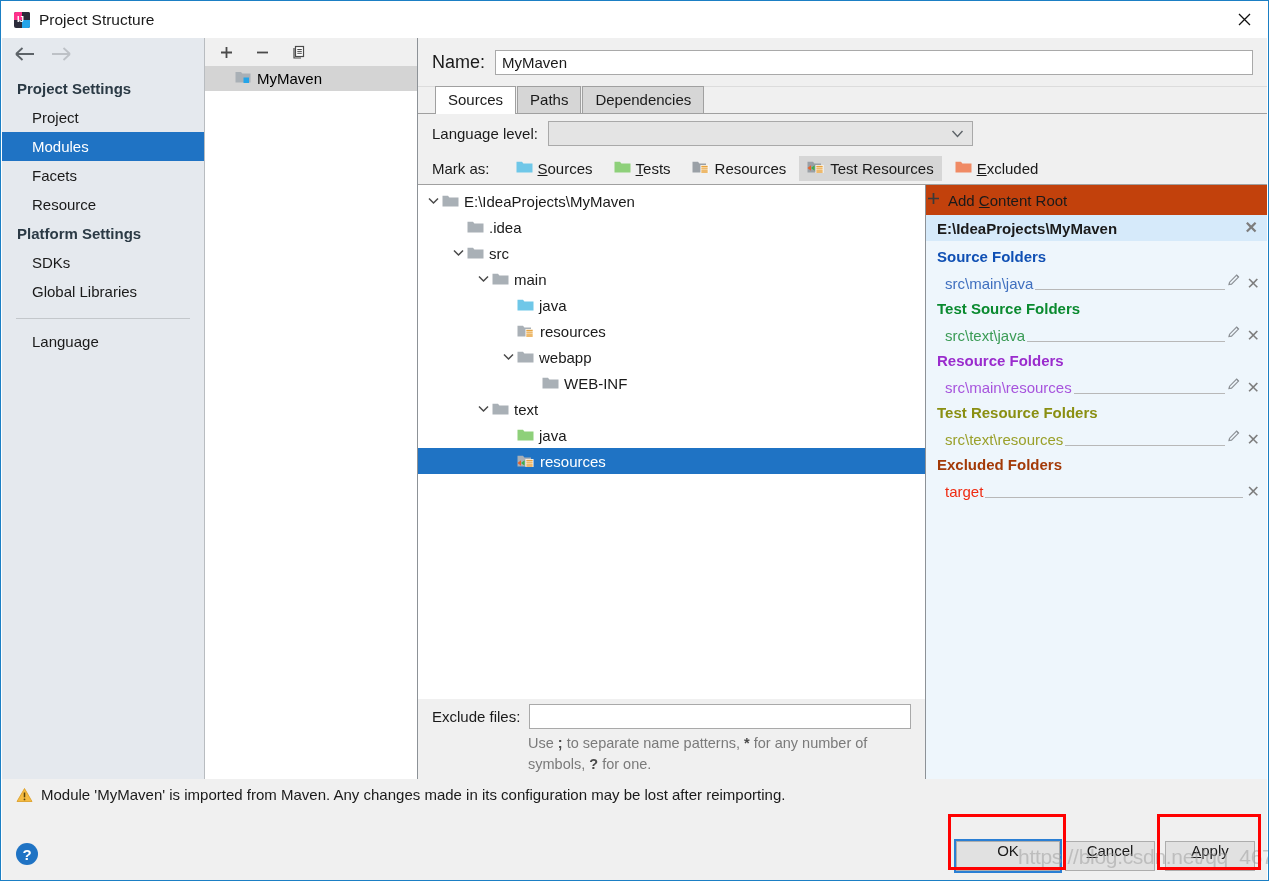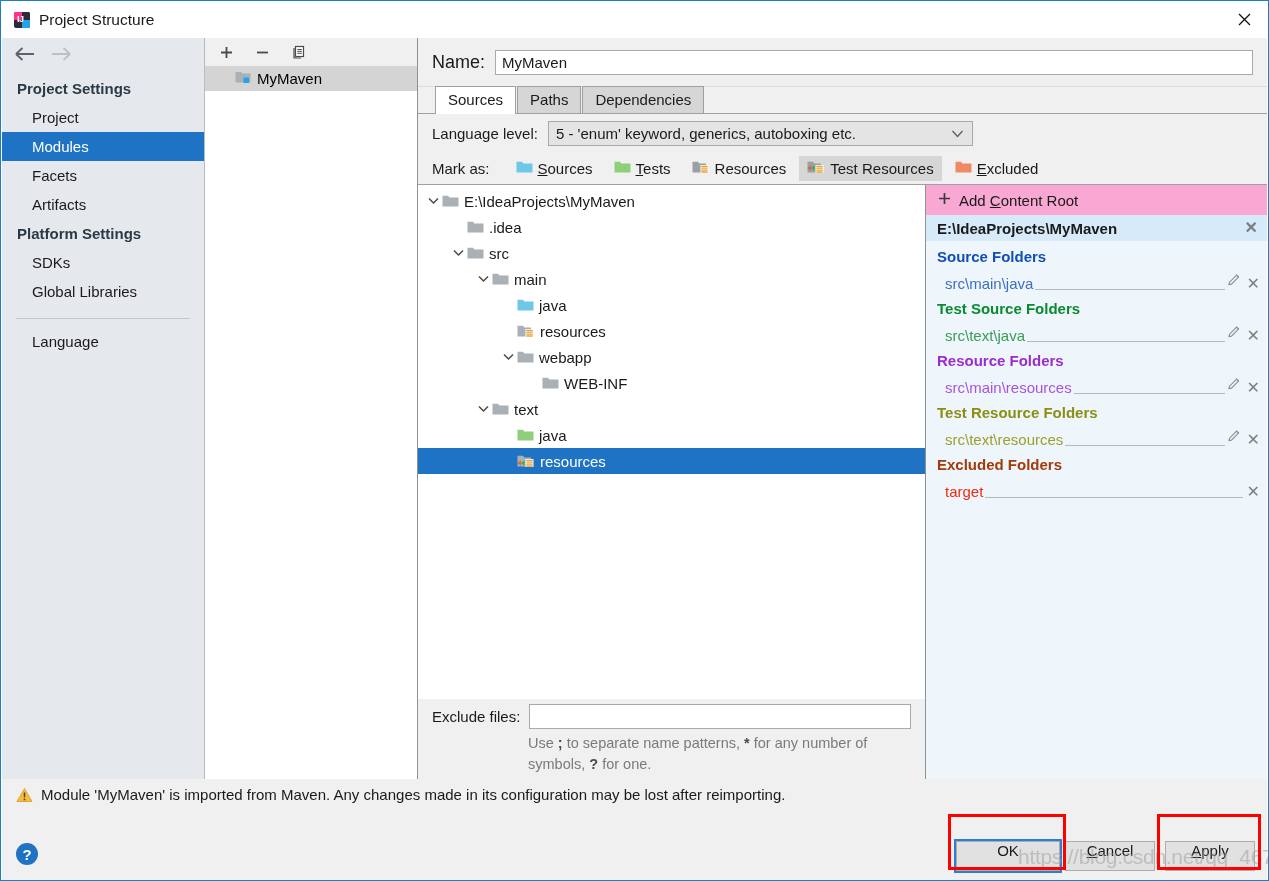--- a/index.html
+++ b/index.html
@@ -328,22 +328,21 @@
     background: #eef6fc;
     display: flex;
     flex-direction: column;
     overflow: hidden;
   }
   #addroot {
     height: 30px;
     display: flex;
     align-items: center;
     gap: 7px;
-    padding-left: 11px;
-    background: #f9a8d4;
+    background: #c2410c;
     font-size: 15px;
     cursor: pointer;
     color:#1a1a1a;
     text-align:center;
   }
   #addroot u { text-decoration: underline; }
   #rootpath {
     height: 26px;
     display: flex;
     align-items: center;
@@ -507,21 +506,21 @@
           <svg width="22" height="16" viewBox="0 0 22 16">
               <path d="M20 8 L2 8 M20 8 L13.5 2 M20 8 L13.5 14" stroke="#8d9297" stroke-width="1.8" fill="none"></path>
             </svg>
         </span>
       </div>
 
       <div class="side-group">Project Settings</div>
       <div class="side-item">Project</div>
       <div class="side-item selected">Modules</div>
       <div class="side-item">Facets</div>
-      <div class="side-item">Artifacts</div>
+      <div class="side-item">Resource</div>
 
       <div class="side-group">Platform Settings</div>
       <div class="side-item">SDKs</div>
       <div class="side-item">Global Libraries</div>
 
       <div id="side-divider"></div>
       <div class="side-item">Language</div>
     </div>
 
     <div id="modcol">
@@ -566,21 +565,20 @@
 
       <div id="tabsrow">
         <div class="tab active">Sources</div>
         <div class="tab">Paths</div>
         <div class="tab">Dependencies</div>
       </div>
 
       <div id="langrow">
         <span id="lang-label">Language level:</span>
         <div id="lang-select">
-          <span>5 - 'enum' keyword, generics, autoboxing etc.</span>
           <span class="chev">
             <svg width="13" height="9" viewBox="0 0 13 9">
                 <path d="M1.5 1.5 L6.5 7 L11.5 1.5" stroke="#5d6368" stroke-width="1.4" fill="none"></path>
               </svg>
           </span>
         </div>
       </div>
 
       <div id="markrow">
         <span id="mark-label">Mark as:</span>

